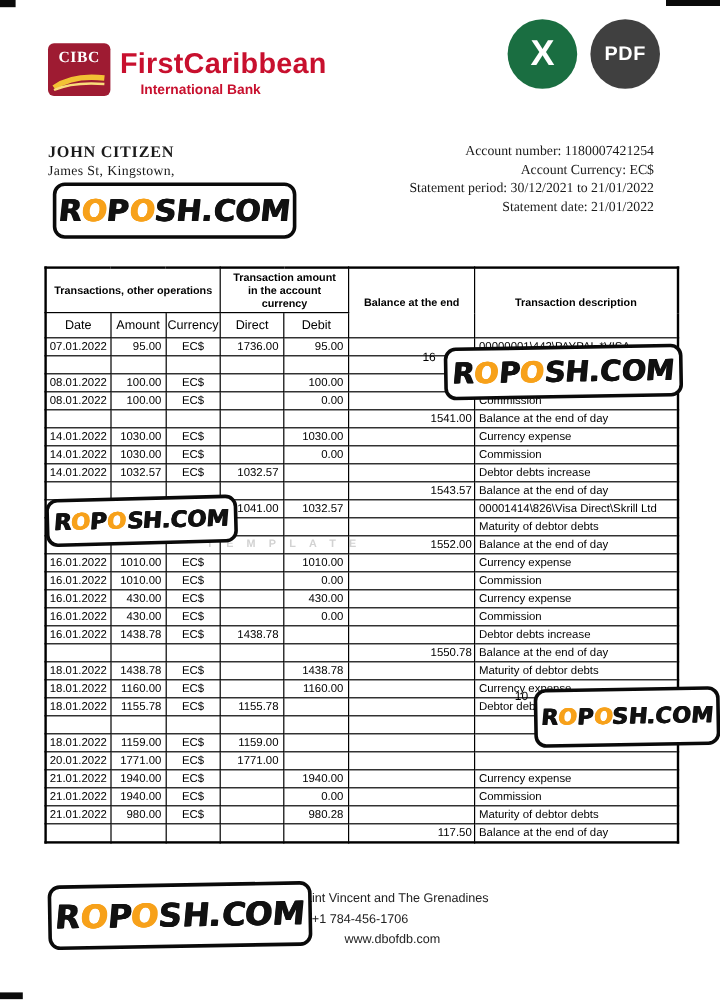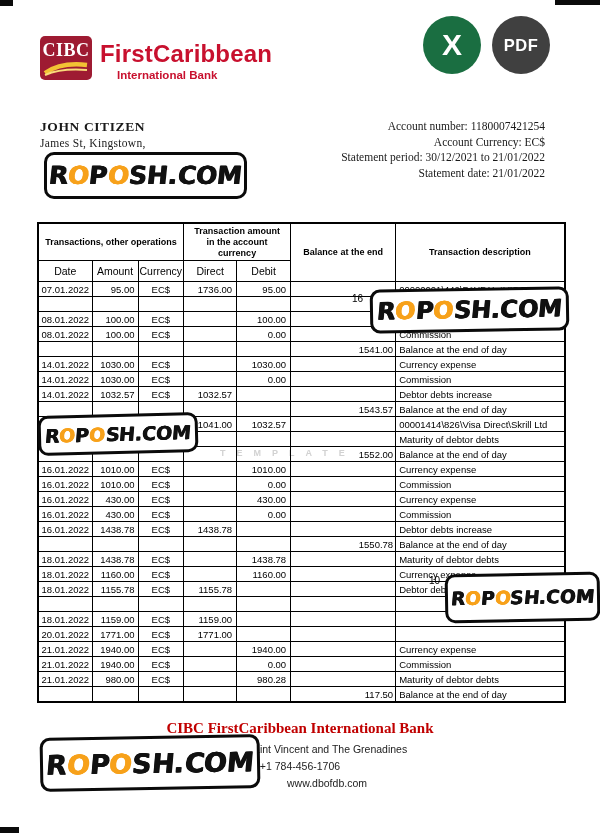--- a/index.html
+++ b/index.html
@@ -9,21 +9,21 @@
   
   .mark{position:absolute;background:#0b0b0b;}
   .m-tl{left:0;top:0;width:13px;height:6px;}
   .m-tr{left:555px;top:0;width:45px;height:5px;}
   .m-bl{left:0;top:827px;width:19px;height:6px;}
 
   
   .logo-box{position:absolute;left:40px;top:36px;width:52px;height:44px;background:#9e1b32;
             border-radius:5px;}
   .logo-cibc{position:absolute;left:0;top:4px;width:52px;text-align:center;color:#fff;
-             font-family:"Liberation Serif",serif;font-weight:bold;font-size:18px;letter-spacing:.5px;}
+             font-family:"Liberation Serif",serif;font-weight:bold;font-size:13px;letter-spacing:.5px;}
   .logo-swoosh{position:absolute;left:3px;top:24px;}
   .brand{position:absolute;left:100px;top:40px;color:#c8102e;font-family:"Liberation Sans",sans-serif;}
   .brand-name{font-size:24px;font-weight:bold;letter-spacing:.2px;}
   .brand-sub{font-size:11.5px;font-weight:bold;margin-left:17px;margin-top:1px;}
 
   .circle{position:absolute;width:58px;height:58px;border-radius:50%;top:16px;
           display:flex;align-items:center;justify-content:center;color:#fff;
           font-family:"Liberation Sans",sans-serif;font-weight:bold;}
   .c-xls{left:423px;background:#1a6e41;font-size:30px;}
   .c-pdf{left:492px;background:#404040;font-size:16.5px;letter-spacing:.5px;}
@@ -41,21 +41,21 @@
       transform-origin:center;}
   .wm span{display:inline-block;transform:skewX(-6deg);
            text-shadow:.6px 0 0 currentColor,-.3px 0 0 currentColor;}
   .wm1{left:44px;top:152px;width:197px;height:41px;font-size:25px;}
   .wm2{left:370px;top:288px;width:193px;height:38px;font-size:24px;transform:rotate(-1deg);}
   .wm3{left:38px;top:414px;width:154px;height:34px;font-size:19px;transform:rotate(-1.5deg);}
   .wm4{left:445px;top:573px;width:149px;height:43px;font-size:18.5px;transform:rotate(-1deg);}
   .wm5{left:40px;top:736px;width:214px;height:48px;font-size:27px;transform:rotate(-1deg);}
 
   .ghost{position:absolute;left:172px;top:448px;z-index:5;color:#c3c3c3;opacity:.75;
-         font-family:"Liberation Sans",sans-serif;font-size:9px;font-weight:bold;letter-spacing:11px;margin-left:48px;}
+         font-family:"Liberation Sans",sans-serif;font-size:9px;font-weight:bold;letter-spacing:11px;}
   .od{position:absolute;z-index:50;font-family:"Liberation Sans",sans-serif;font-size:10px;color:#000;}
   .od1{left:352px;top:293px;}
   .od2{left:429px;top:575px;}
 
   
   table.stmt{position:absolute;left:37px;top:222px;border-collapse:collapse;z-index:10;
              font-family:"Liberation Sans",sans-serif;font-size:9.5px;color:#000;
              border:2px solid #000;table-layout:fixed;}
   .stmt th,.stmt td{border:1px solid #000;overflow:hidden;white-space:nowrap;}
   .stmt th{font-weight:bold;text-align:center;}
@@ -449,18 +449,17 @@
       <span>P</span>
       <span style="color: rgb(247, 161, 26);">O</span>
       <span>S</span>
       <span>H</span>
       <span>.</span>
       <span>C</span>
       <span>O</span>
       <span>M</span>
     </div>
 
-  <div class="f-line f-bank">CIBC FirstCaribbean International Bank</div>
   <div class="f-line f-addr">Kingstown, Saint Vincent and The Grenadines</div>
   <div class="f-line f-phone">+1 784-456-1706</div>
   <div class="f-line f-web">www.dbofdb.com</div>
 
 </div>
 
 </body></html>

